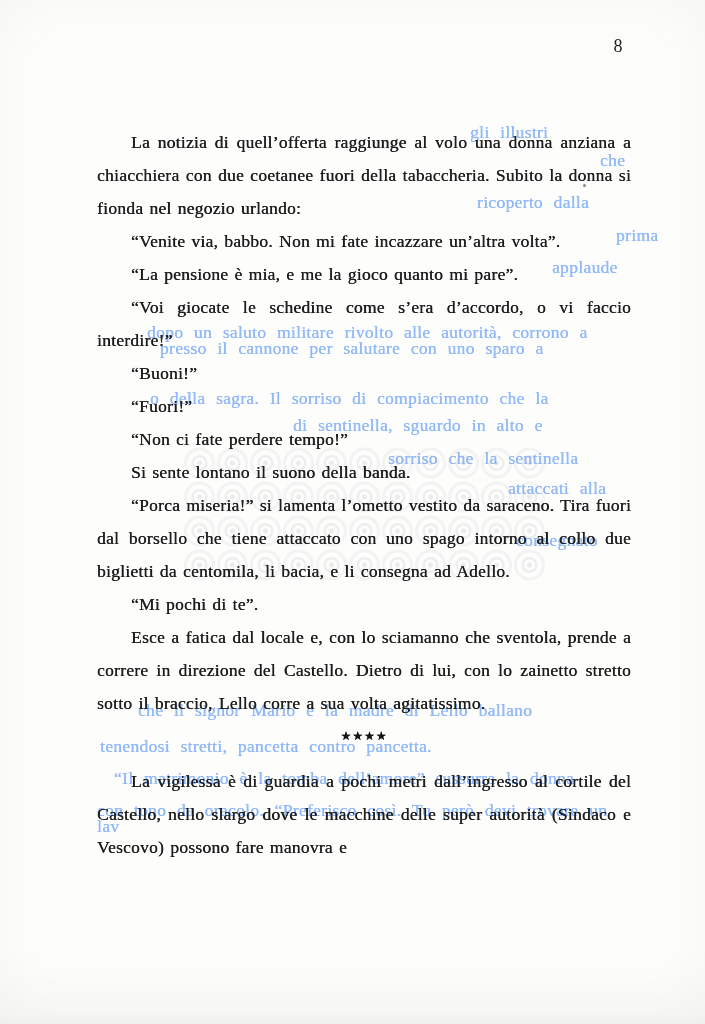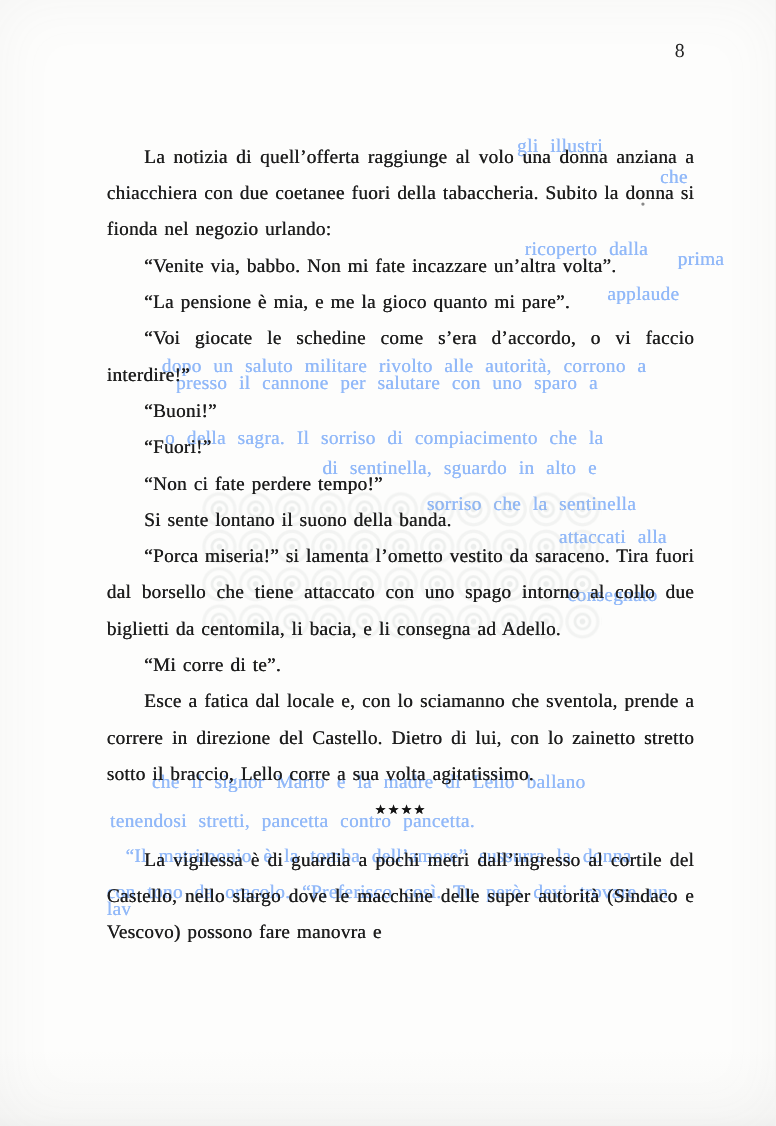--- a/index.html
+++ b/index.html
@@ -94,21 +94,21 @@
 </head>
 <body>
 
 <div class="page">
 
   <div class="page-number">8</div>
 
   <div class="ghost-layer">
     <span class="ghost-line" style="left:470px; top:122px;">gli illustri</span>
     <span class="ghost-line" style="left:600px; top:122px;margin-top:28px;">che</span>
-    <span class="ghost-line" style="left:477px; top:192px;margin-top:24px;">ricoperto dalla</span>
+    <span class="ghost-line" style="left:477px; top:192px;">ricoperto dalla</span>
     <span class="ghost-line" style="left:580px; top:225px;margin-left:36px;">prima</span>
     <span class="ghost-line" style="left:552px; top:257px;">applaude</span>
     <span class="ghost-line" style="left:147px; top:322px;">dopo un saluto militare rivolto alle autorità, corrono a</span>
     <span class="ghost-line" style="left:160px; top:338px;">presso il cannone per salutare con uno sparo a</span>
     <span class="ghost-line" style="left:293px; top:415px;">di sentinella, sguardo in alto e</span>
     <span class="ghost-line" style="left:150px; top:388px;">o della sagra. Il sorriso di compiacimento che la</span>
     <span class="ghost-line" style="left:388px; top:448px;">sorriso che la sentinella</span>
     <span class="ghost-line" style="left:508px; top:478px;">attaccati alla</span>
     <span class="ghost-line" style="left:516px; top:530px;">consegnato</span>
     <span class="ghost-line" style="left:138px; top:700px;">che il signor Mario e la madre di Lello ballano</span>
@@ -125,19 +125,19 @@
   <div class="text-block">
     <p>La notizia di quell’offerta raggiunge al volo una donna anziana a chiacchiera con due coetanee fuori della tabaccheria. Subito la donna si fionda nel negozio urlando:</p>
     <p>“Venite via, babbo. Non mi fate incazzare un’altra volta”.</p>
     <p>“La pensione è mia, e me la gioco quanto mi pare”.</p>
     <p>“Voi giocate le schedine come s’era d’accordo, o vi faccio interdire!”</p>
     <p>“Buoni!”</p>
     <p>“Fuori!”</p>
     <p>“Non ci fate perdere tempo!”</p>
     <p>Si sente lontano il suono della banda.</p>
     <p>“Porca miseria!” si lamenta l’ometto vestito da saraceno. Tira fuori dal borsello che tiene attaccato con uno spago intorno al collo due biglietti da centomila, li bacia, e li consegna ad Adello.</p>
-    <p>“Mi corre di te”.</p>
+    <p>“Mi pochi di te”.</p>
     <p>Esce a fatica dal locale e, con lo sciamanno che sventola, prende a correre in direzione del Castello. Dietro di lui, con lo zainetto stretto sotto il braccio, Lello corre a sua volta agitatissimo.</p>
     <div class="separator">★★★★</div>
     <p>La vigilessa è di guardia a pochi metri dall’ingresso al cortile del Castello, nello slargo dove le macchine delle super autorità (Sindaco e Vescovo) possono fare manovra e</p>
   </div>
 
 </div>
 
 </body></html>

